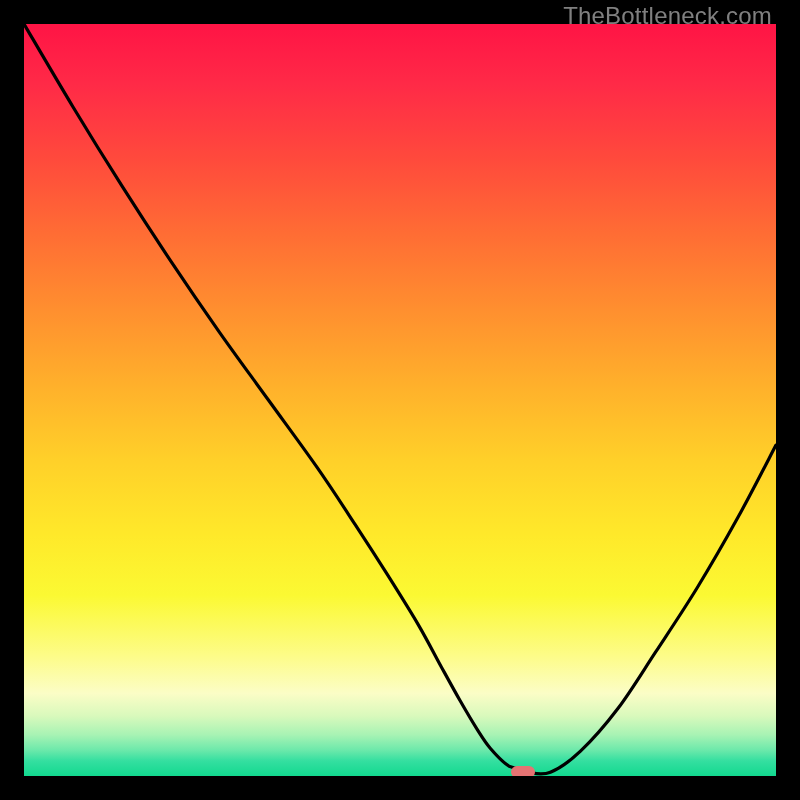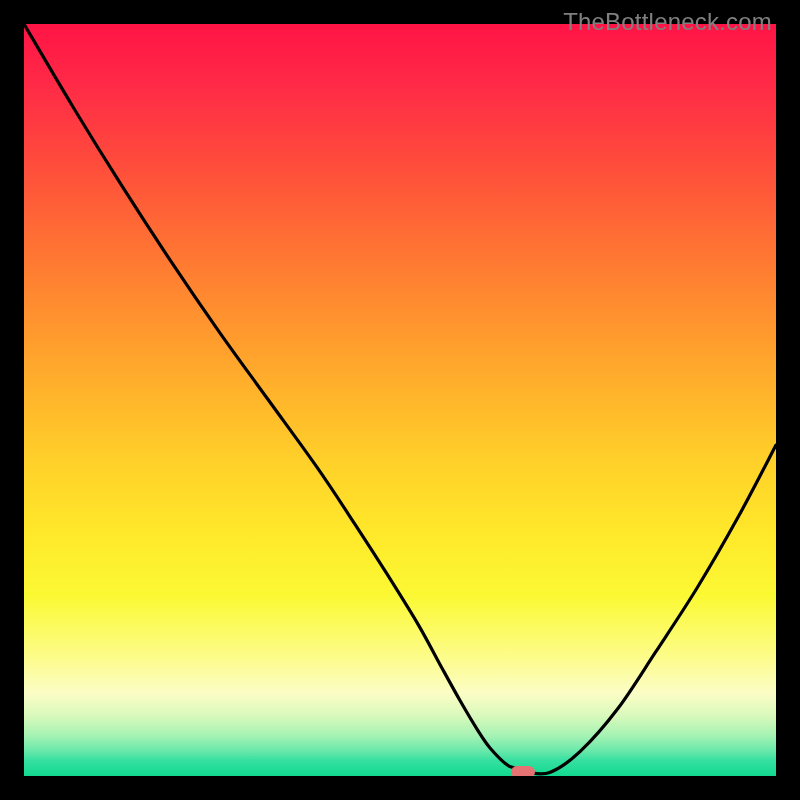--- a/index.html
+++ b/index.html
@@ -37,21 +37,21 @@
       #fbfdc6 89%,
       #d9f9bc 92%,
       #a8f3b4 94.5%,
       #6ee9ab 96.5%,
       #34dfa0 98%,
       #12d98f 100%
     );
   }
   .watermark {
     position: absolute;
-    top: 8px;
+    top: 2px;
     right: 28px;
     color: #808080;
     font-size: 24px;
     font-weight: 400;
     letter-spacing: 0.2px;
     z-index: 5;
   }
   svg.curve {
     position: absolute;
     left: 0; top: 0;

